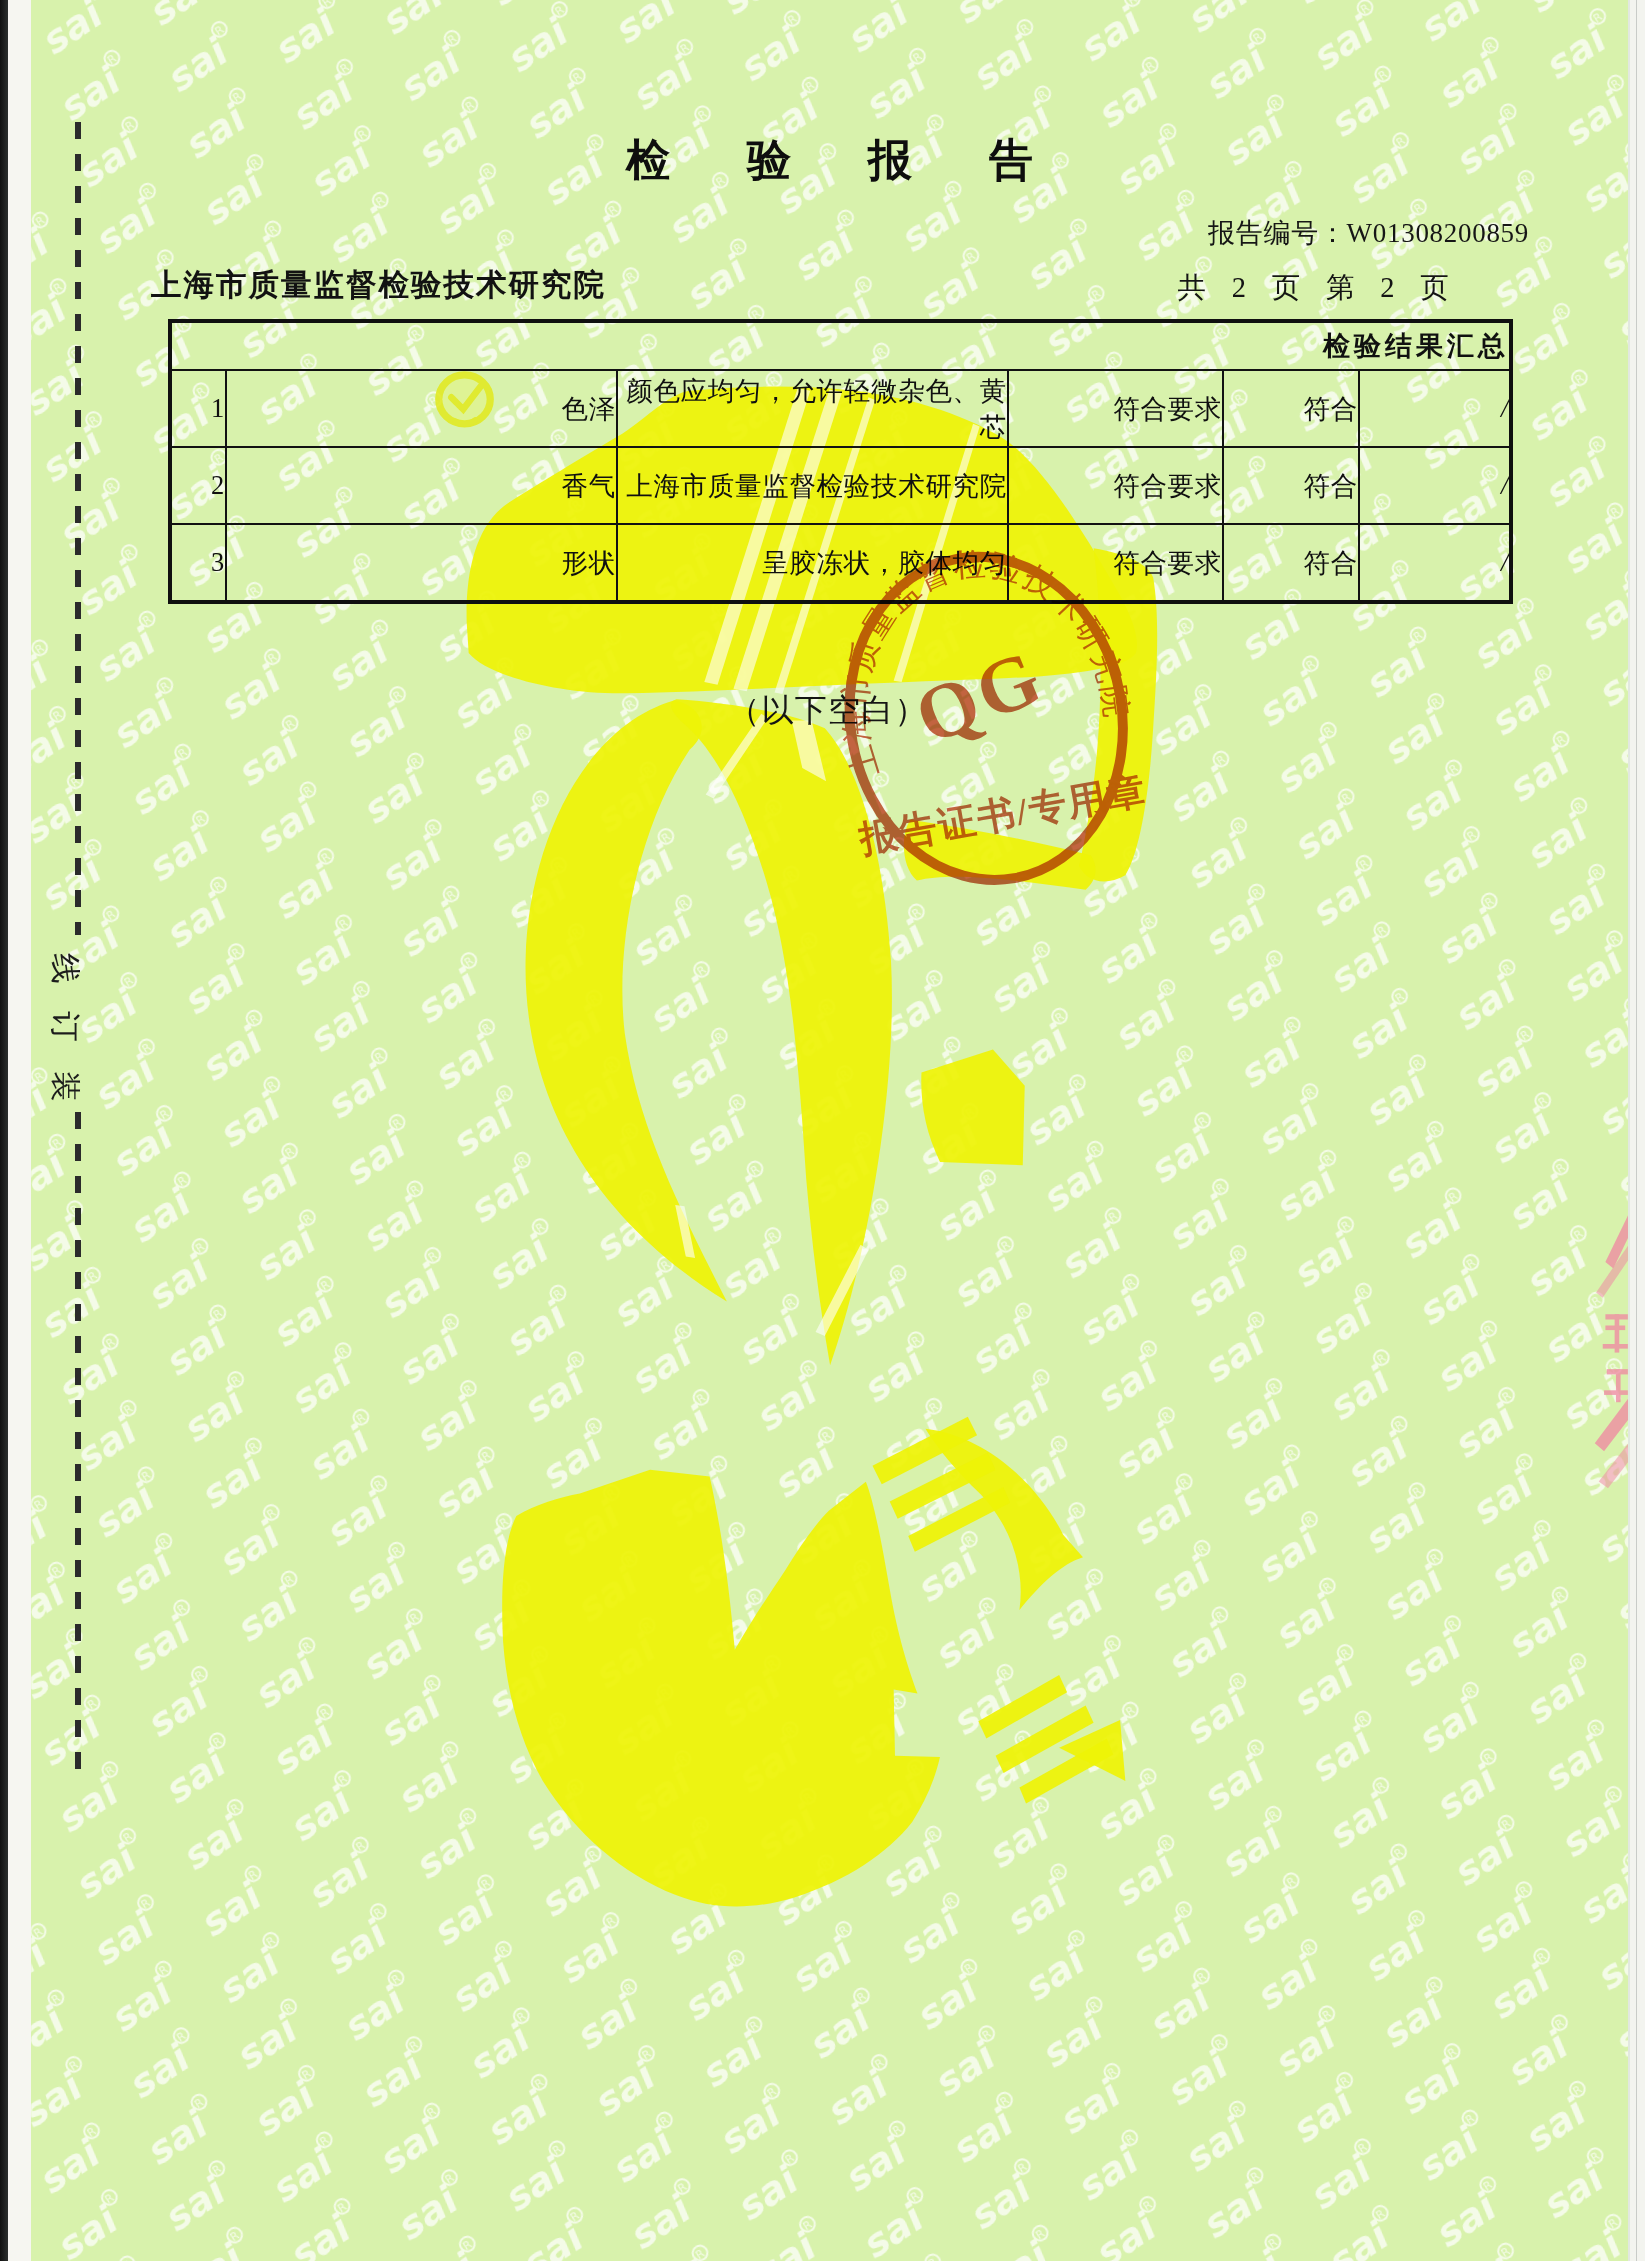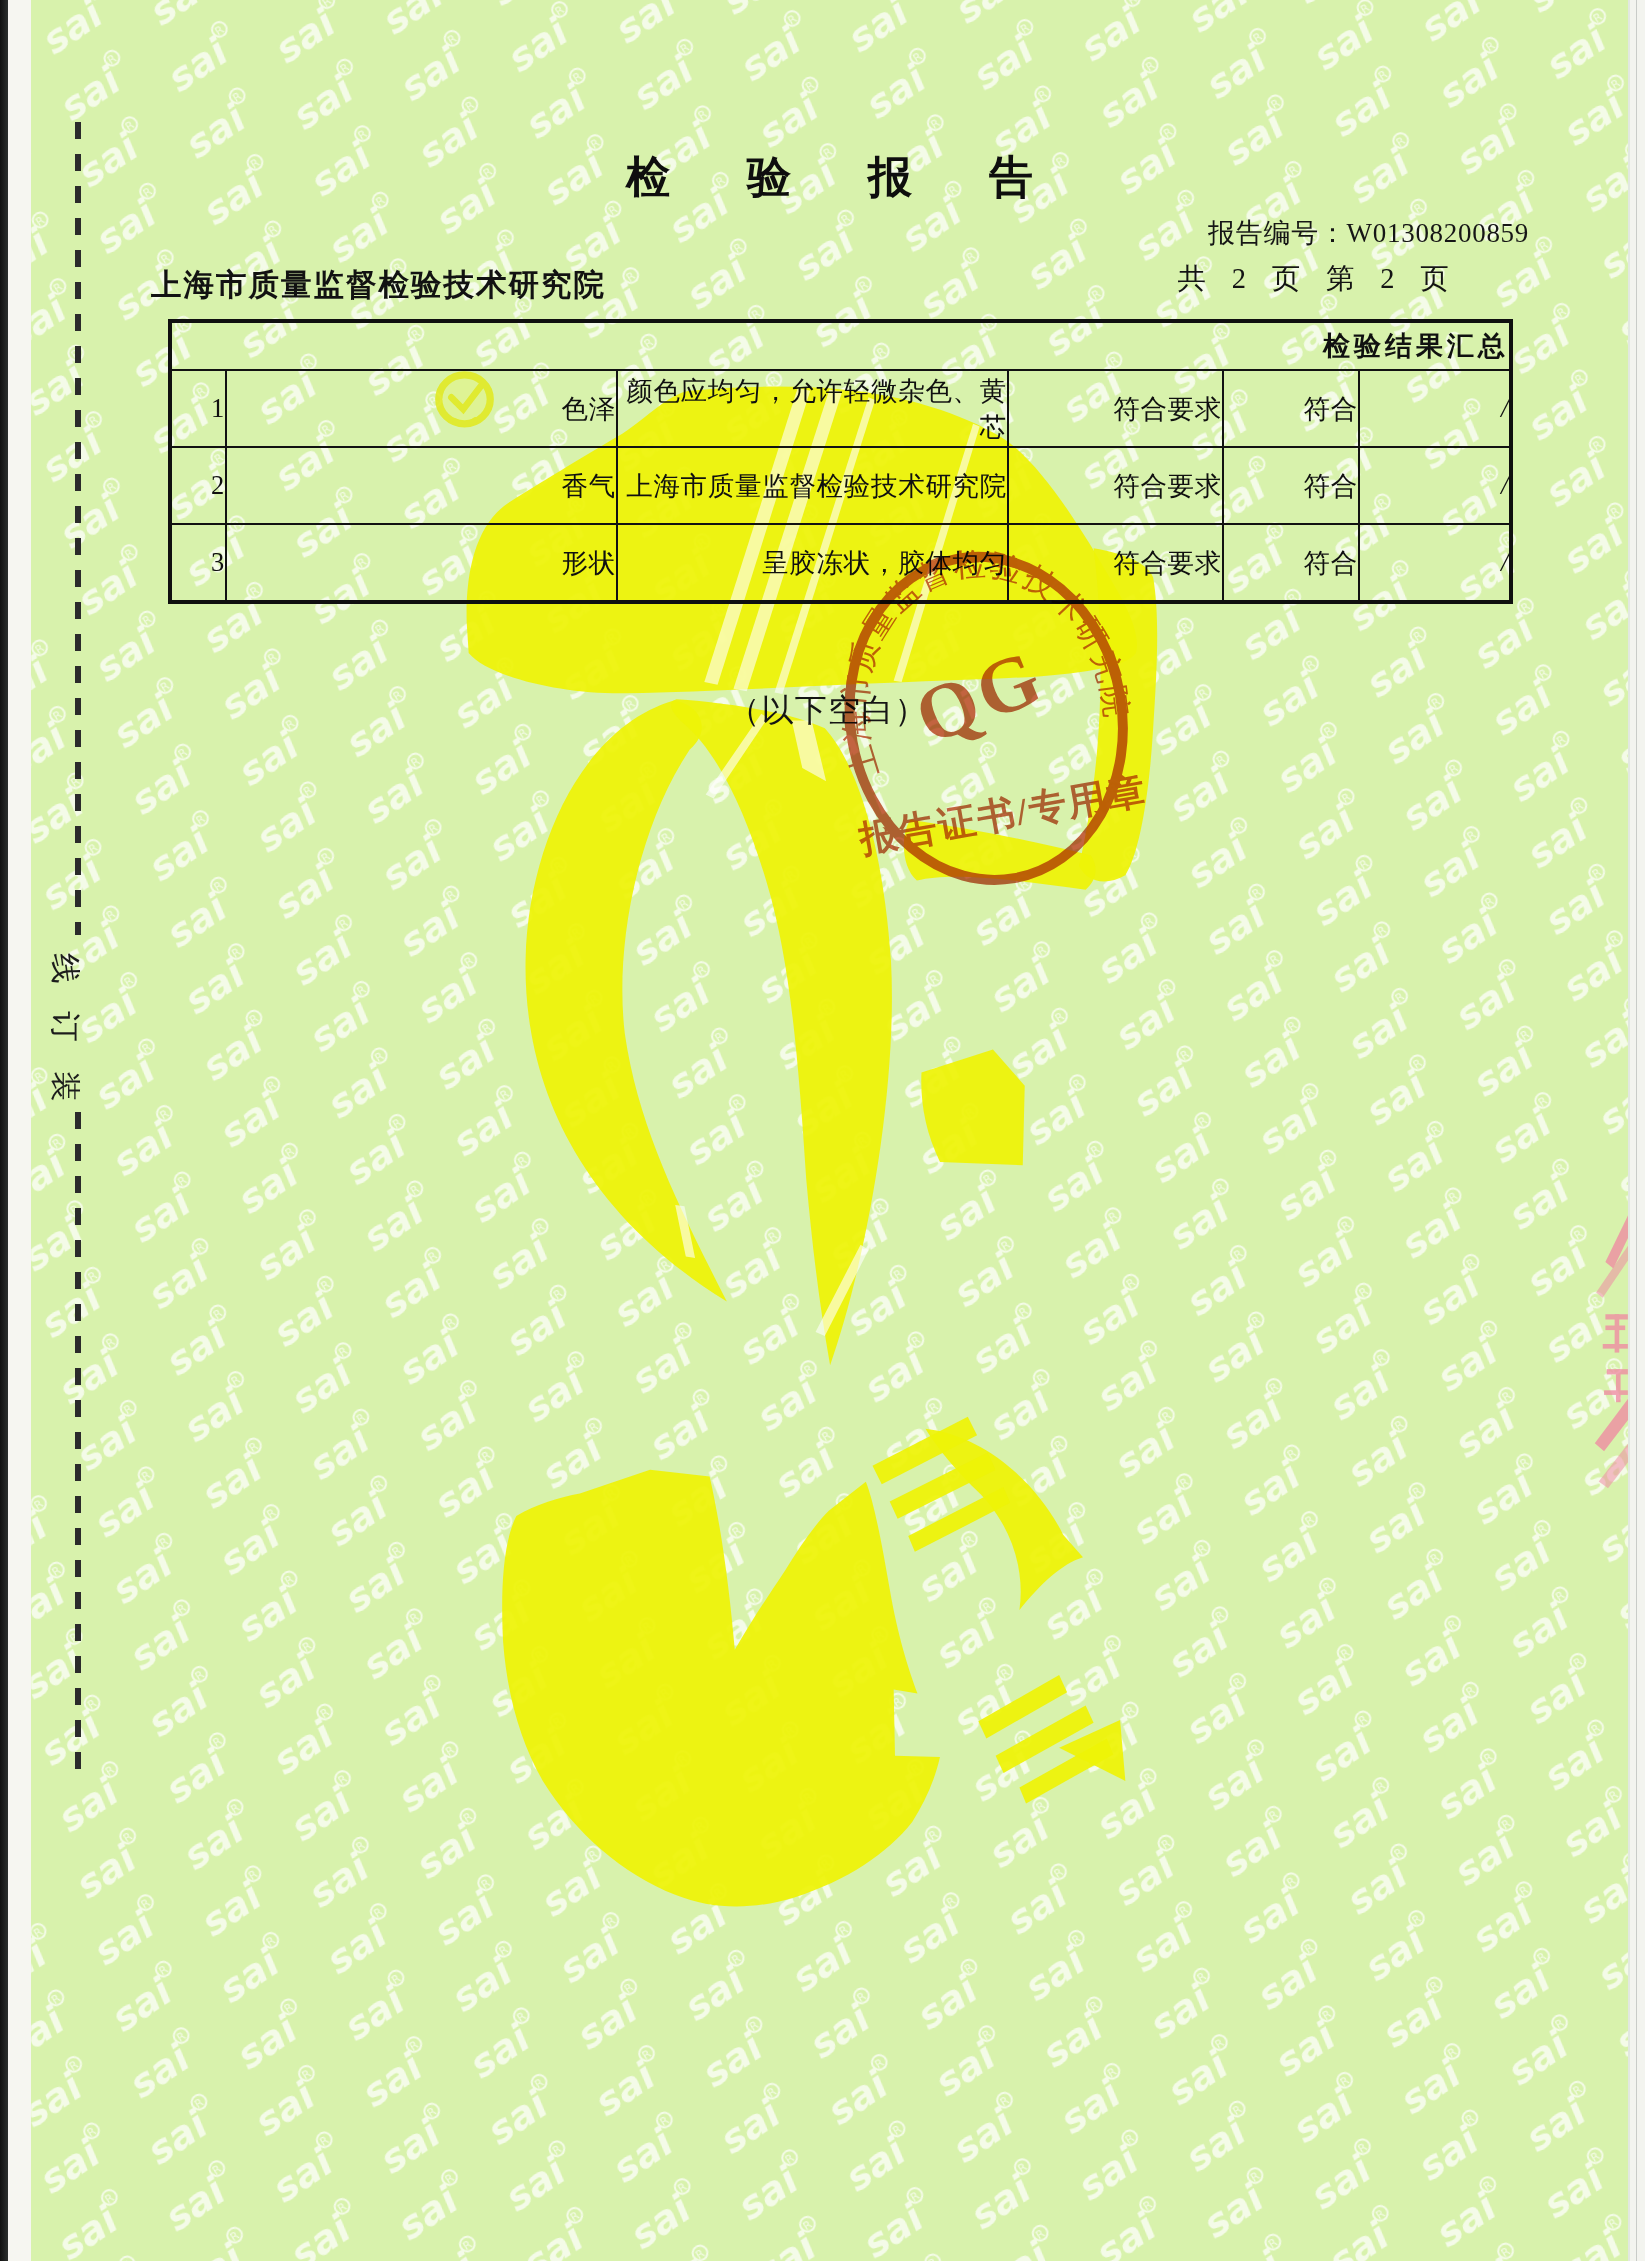--- a/index.html
+++ b/index.html
@@ -23,24 +23,24 @@
   .ws{fill:#ffffff;opacity:.6;}
   
   #dash-top{left:75px;top:122px;width:6px;height:813px;
     background:repeating-linear-gradient(180deg,#2b2b2b 0 17px,rgba(0,0,0,0) 17px 32px);}
   #dash-bottom{left:75px;top:1112px;width:6px;height:670px;
     background:repeating-linear-gradient(180deg,#2b2b2b 0 17px,rgba(0,0,0,0) 17px 32px);}
   .bind-char{left:48px;width:33px;height:33px;font-size:30.5px;color:#1c1c1c;
     transform:rotate(90deg);text-align:center;line-height:33px;}
   
   #title{left:30.5px;top:131px;width:1598px;text-align:center;font-size:44px;font-weight:700;
-    letter-spacing:33px;color:#0e0e0e;text-indent:33px;margin-top:17px;}
+    letter-spacing:33px;color:#0e0e0e;text-indent:33px;}
   #report-line{top:215px;right:116px;font-size:27px;color:#161616;letter-spacing:0.7px;}
   #org-name{top:265px;left:151px;font-size:30.5px;font-weight:600;color:#121212;letter-spacing:2px;}
-  #page-info{top:260px;right:187px;font-size:28.5px;color:#141414;letter-spacing:9.3px;}
+  #page-info{top:269px;right:187px;font-size:28.5px;color:#141414;letter-spacing:9.3px;}
   
   #result-table{left:168px;top:319px;border-collapse:collapse;table-layout:fixed;background:transparent;}
   #result-table td{border:2.6px solid #121212;text-align:right;vertical-align:middle;
     font-size:26.5px;color:#101010;font-weight:500;padding:0;}
   #result-table{border:4px solid #101010;}
   #result-table .summary td{height:46px;font-size:27px;letter-spacing:4px;font-weight:600;}
   #result-table .heads td{height:75px;font-size:27px;font-weight:600;letter-spacing:1.3px;}
   #result-table .r td{height:75px;letter-spacing:0.7px;}
   .slash{font-style:italic;font-size:25px;}
   #below-blank{left:712px;top:689px;width:232px;text-align:center;font-size:32px;color:#151515;letter-spacing:1.3px;}

